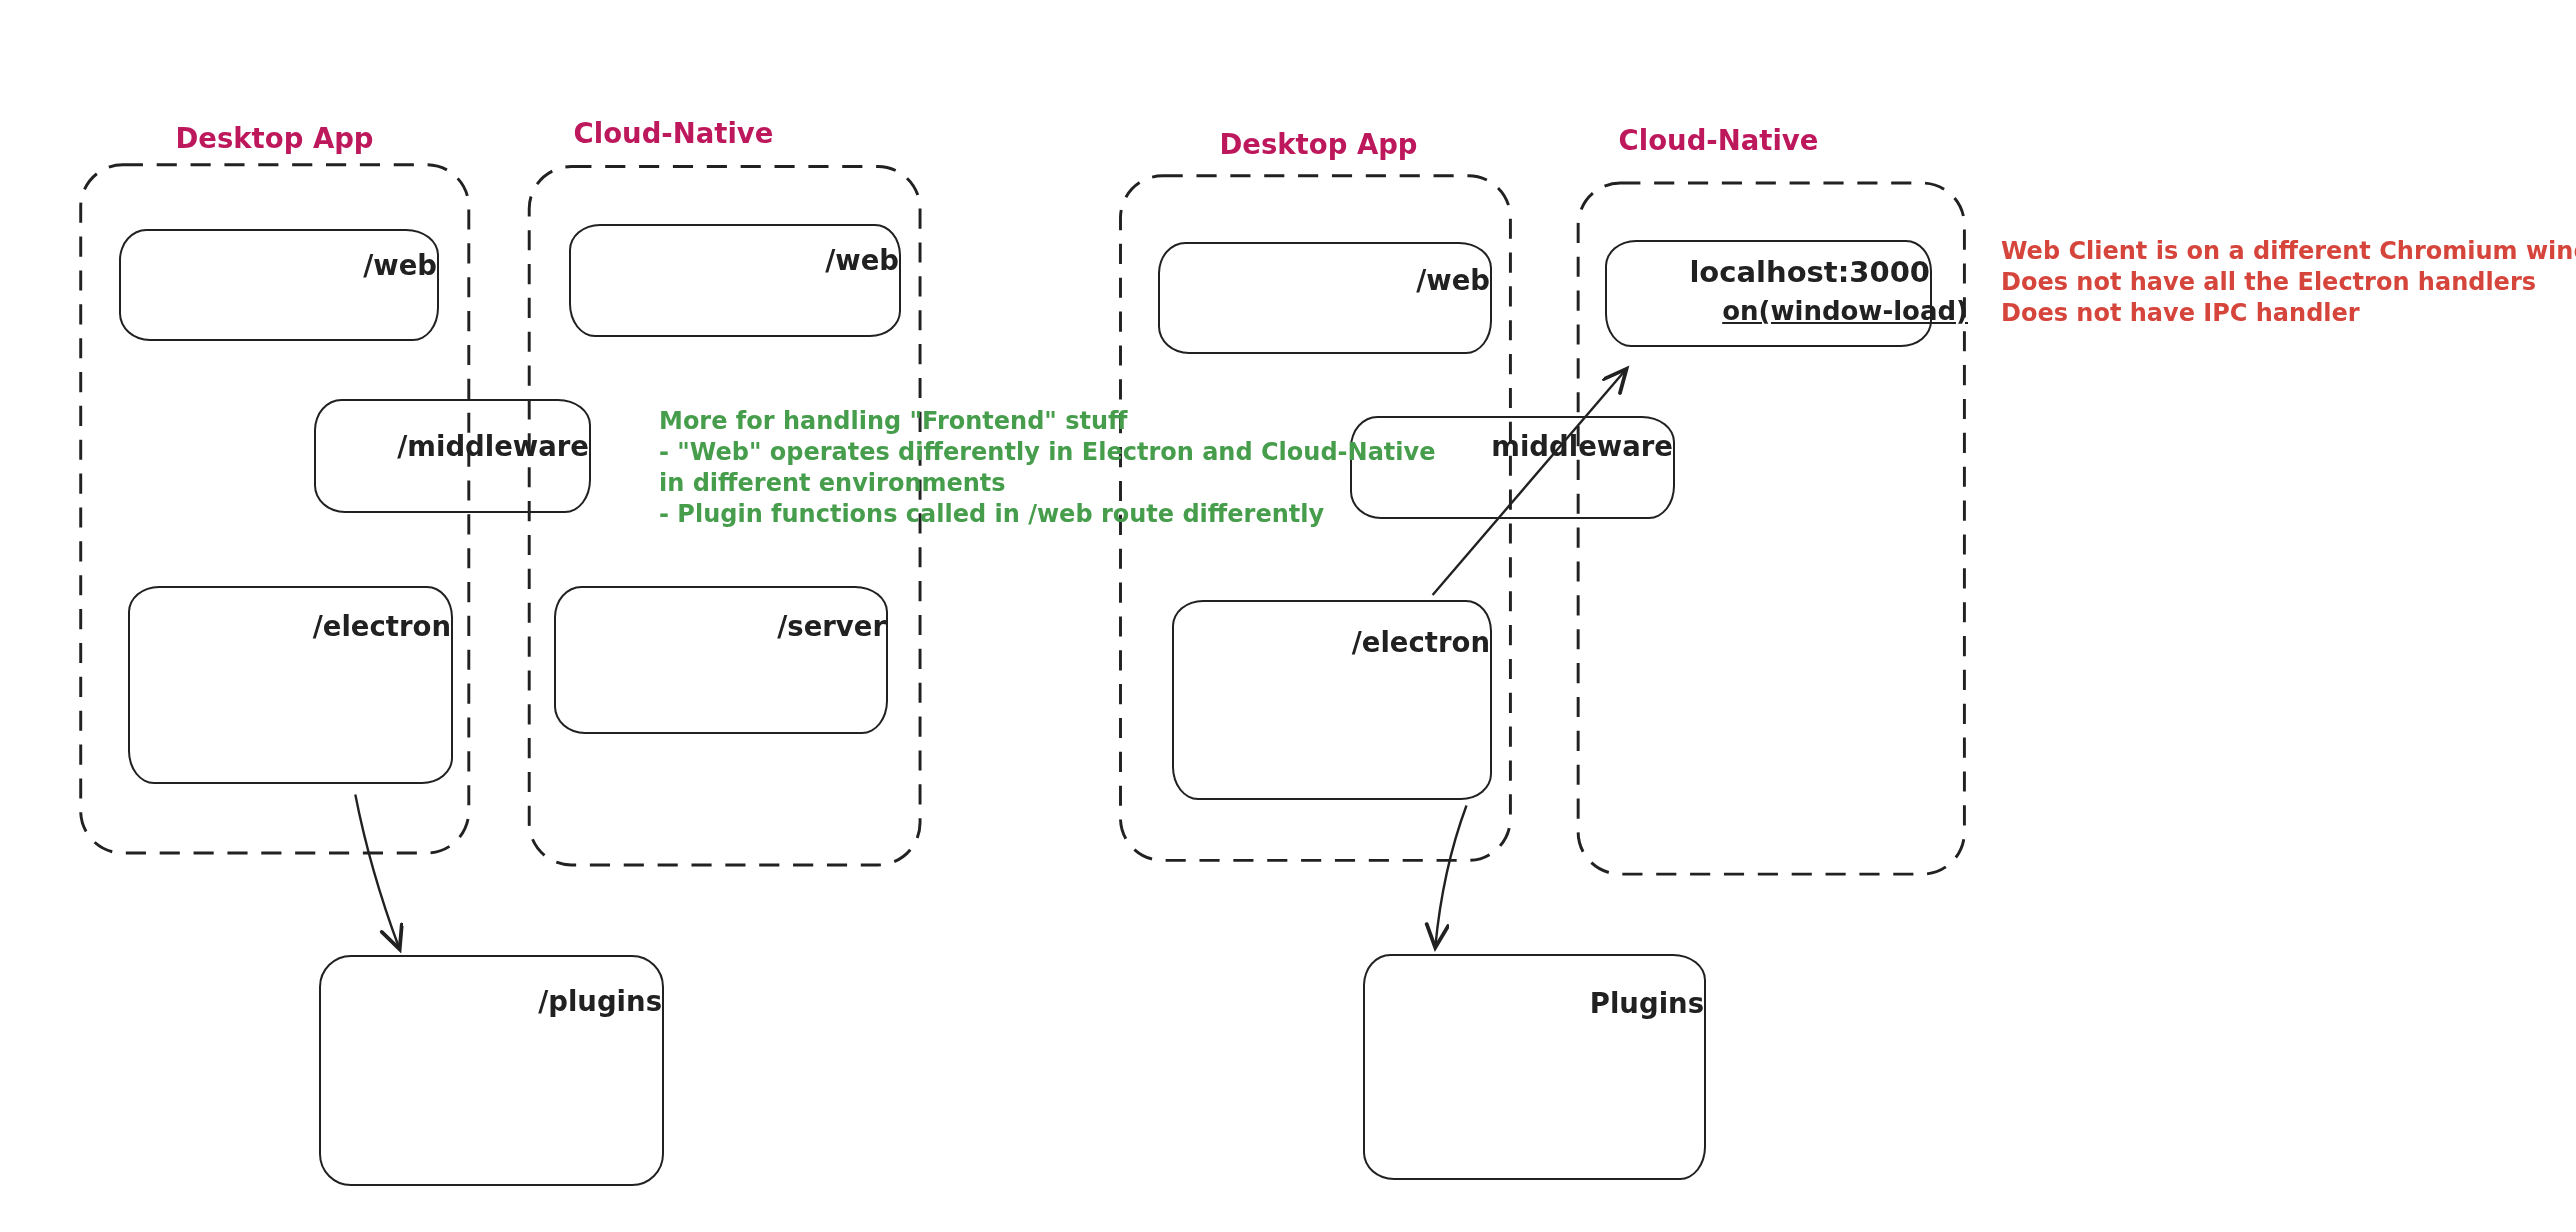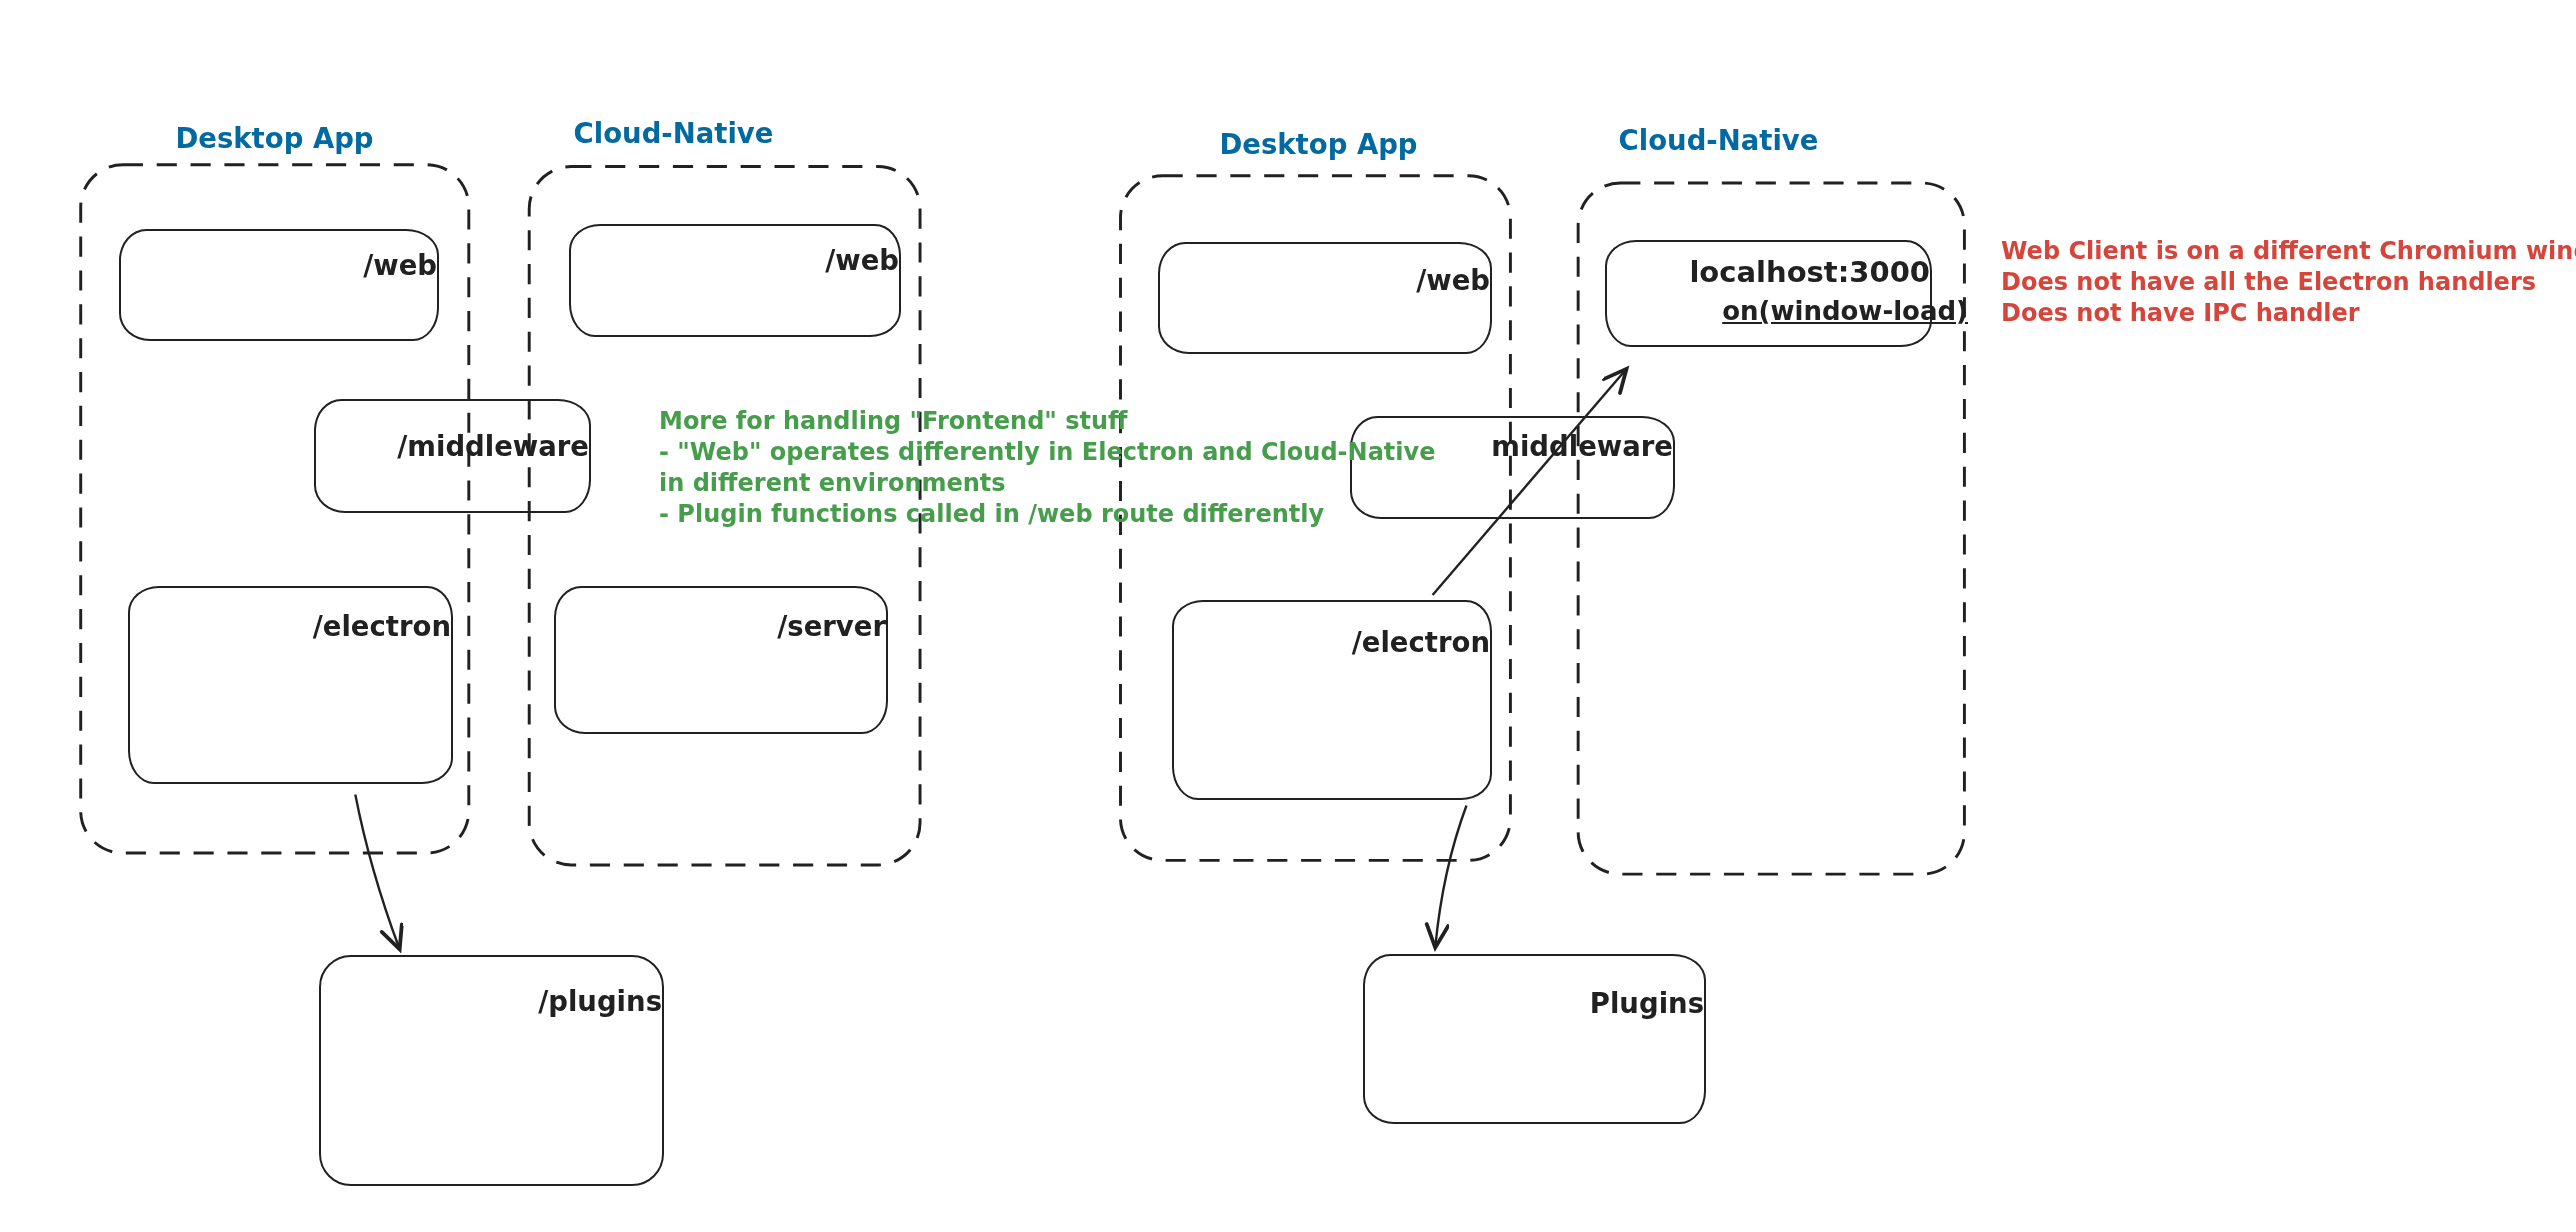--- a/index.html
+++ b/index.html
@@ -9,21 +9,21 @@
     background:#ffffff;
     font-family:"DejaVu Sans", sans-serif;
     color:#212121;
     overflow:hidden;
   }
   svg.layer{position:absolute;left:0;top:0;width:2576px;height:1232px;pointer-events:none;}
   .title{
     position:absolute;
     font-size:27.5px;font-weight:bold;
     text-align:center;white-space:nowrap;
-    color:#0369a1;z-index:3;
+    color:#be185d;z-index:3;
   }
   .box{
     position:absolute;
     border:2.7px solid #212121;
     background:transparent;
     z-index:2;
     box-sizing:border-box;
     text-align:center;
   }
   .box .lbl{
@@ -116,21 +116,21 @@
   </div>
 
   <div class="box r1" style="left:1350px;top:416px;width:325px;height:103px;padding-top:12px;">
     <span class="lbl">middleware</span>
   </div>
 
   <div class="box r2" style="left:1172px;top:600px;width:320px;height:200px;padding-top:24px;">
     <span class="lbl">/electron</span>
   </div>
 
-  <div class="box r1" style="left:1363px;top:954px;width:343px;height:170px;padding-top:31px;">
+  <div class="box r1" style="left:1363px;top:954px;width:343px;height:226px;padding-top:31px;">
     <span class="lbl">Plugins</span>
   </div>
 
   <div class="note red" style="left:2001px;top:236px;">
     <div>Web Client is on a different Chromium window</div>
     <div>Does not have all the Electron handlers</div>
     <div>Does not have IPC handler</div>
   </div>
 
 </div>

